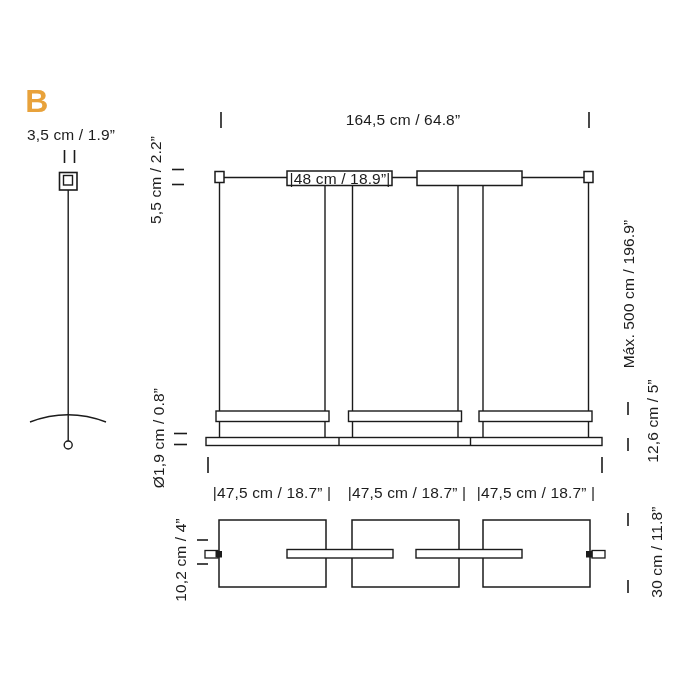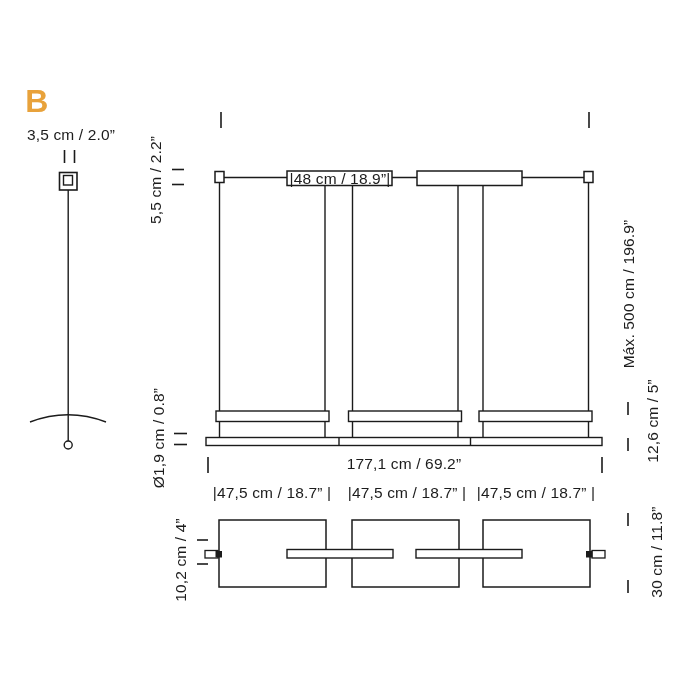--- a/index.html
+++ b/index.html
@@ -114,28 +114,28 @@
         <rect x="205" y="550.5" width="13" height="7.5" fill="#ffffff" stroke-width="1.3"></rect>
         <rect x="215.5" y="551" width="6.5" height="6.5" fill="#1b1b1b" stroke="none"></rect>
         <rect x="592" y="550.5" width="13" height="7.5" fill="#ffffff" stroke-width="1.3"></rect>
         <rect x="586" y="551" width="6.5" height="6.5" fill="#1b1b1b" stroke="none"></rect>
       </g>
     </g>
   </svg>
 
   <div class="variant" style="left:37px; top:101px;">B</div>
 
-  <div class="lbl" style="left:71px; top:135px;">3,5 cm / 2.0”</div>
+  <div class="lbl" style="left:71px; top:135px;">3,5 cm / 1.9”</div>
 
+  <div class="lbl" style="left:403px; top:120px;">164,5 cm / 64.8”</div>
   <div class="lbl" style="left:340px; top:147px;margin-top:32px;">|48 cm / 18.9”|</div>
   <div class="lbl rot" style="left:156px; top:180px;">5,5 cm / 2.2”</div>
   <div class="lbl rot" style="left:629px; top:294px;">Máx. 500 cm / 196.9”</div>
   <div class="lbl rot" style="left:653px; top:421px;">12,6 cm / 5”</div>
   <div class="lbl rot" style="left:159px; top:438px;">Ø1,9 cm / 0.8”</div>
-  <div class="lbl" style="left:404px; top:464px;">177,1 cm / 69.2”</div>
 
   <div class="lbl" style="left:272px; top:493px;">|47,5 cm / 18.7” |</div>
   <div class="lbl" style="left:407px; top:493px;">|47,5 cm / 18.7” |</div>
   <div class="lbl" style="left:536px; top:493px;">|47,5 cm / 18.7” |</div>
   <div class="lbl rot" style="left:181px; top:560px;">10,2 cm / 4”</div>
   <div class="lbl rot" style="left:657px; top:552px;">30 cm / 11.8”</div>
 
 </div>
 
 </body></html>

